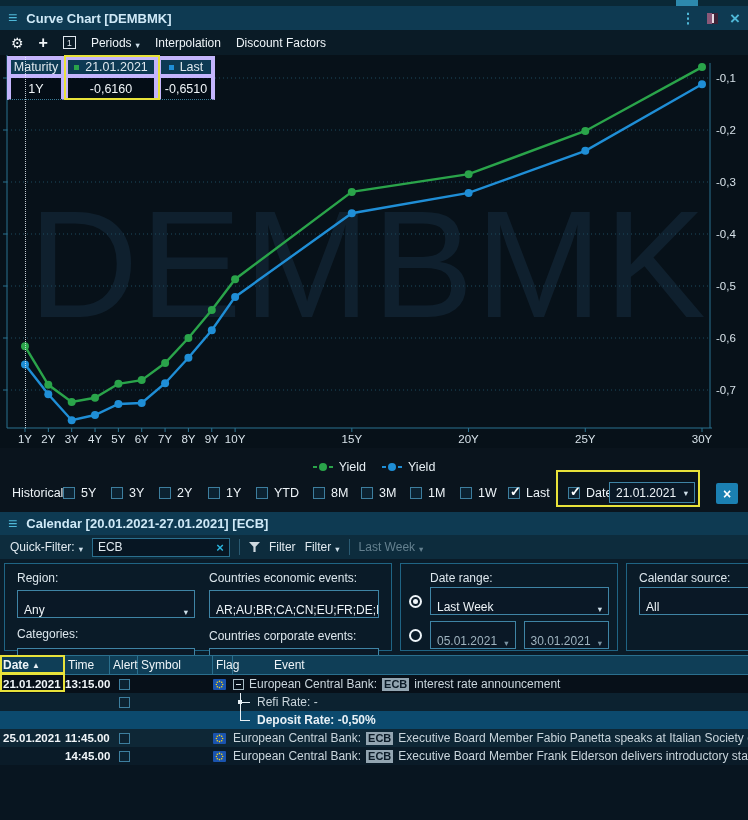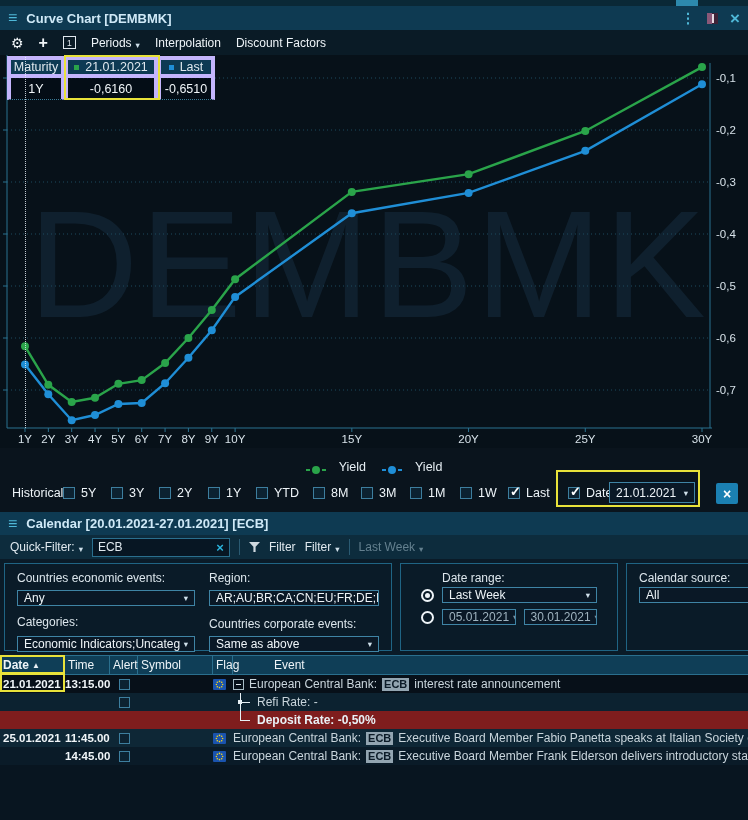--- a/index.html
+++ b/index.html
@@ -51,21 +51,21 @@
   .mt-row.head .mt-cell{background:#0d3a53;}
   .mt-row.vals .mt-cell{background:rgba(4,12,20,.6);border-top:none;border-bottom:1px dotted #3a7a96;
       margin-top:0;color:#f0f5f8;}
   .mt-c1{width:58px;}.mt-c2{width:94px;}.mt-c3{width:58px;}
   .sq{width:5px;height:5px;flex:none;}
   .yellow-box{border:2px solid #e8e23a;box-sizing:border-box;position:absolute;pointer-events:none;}
   .yb1{left:64px;top:0;width:96px;height:45px;z-index:6;}
 
   .legend{position:absolute;top:452px;left:0;width:748px;height:18px;display:flex;
       justify-content:center;align-items:center;gap:16px;font-size:12.5px;color:#e6eef3;}
-  .lg-item{display:flex;align-items:flex-end;gap:13px;}
+  .lg-item{display:flex;align-items:center;gap:6px;}
   .lg-marker{display:flex;align-items:center;gap:2px;}
   .lg-line{width:4px;height:2px;}
   .lg-dot{width:8px;height:8px;border-radius:50%;}
 
   .hist{position:absolute;top:474px;left:0;width:748px;height:27px;font-size:12.5px;color:#eef4f8;}
   .hist-label{position:absolute;left:12px;top:6px;}
   .hist-item{position:absolute;top:6px;display:flex;align-items:center;gap:6px;}
   .date-dd{position:absolute;left:609px;top:2px;width:86px;height:21px;}
   .yb2{left:556px;top:-10px;width:144px;height:37px;}
   .x-btn{position:absolute;left:716px;top:3px;width:22px;height:21px;background:#1b80b2;
@@ -82,42 +82,42 @@
   .clear-icon{color:#2ab4dc;font-weight:bold;font-size:13px;line-height:1;}
   .qf-disabled{color:#64808f;}
   .funnel-icon{display:flex;align-items:center;}
 
   .panels{position:absolute;top:47px;left:0;width:760px;height:96px;display:flex;gap:8px;
       padding:4px 0 4px 4px;box-sizing:border-box;background:#0a1b28;}
   .panel{border:1px solid #1f6484;box-sizing:border-box;padding:7px 12px;background:#0a1b28;}
   .p-left{width:392px;display:grid;grid-template-columns:178px 170px;column-gap:14px;row-gap:3px;
       align-content:start;}
   .p-label{font-size:12px;color:#dce6ec;height:16px;white-space:nowrap;overflow:hidden;}
-  .dd2{height:16px;}
-  .p-mid{width:218px;padding:7px 20px;}
+  .dd2{height:28px;align-items:flex-end;}
+  .p-mid{width:218px;padding:7px 8px;}
   .pm-row{display:flex;align-items:center;gap:8px;margin-bottom:6px;}
   .pm-label{margin-left:21px;}
   .radio{width:13px;height:13px;border:2px solid #eef4f8;border-radius:50%;box-sizing:border-box;
       position:relative;flex:none;}
   .radio.sel::after{content:"";position:absolute;inset:2px;background:#eef4f8;border-radius:50%;}
   .dd-gray{color:#9fb3bf;}
   .p-right{width:140px;}
 
   .cal-table{position:absolute;top:143px;left:0;width:748px;}
   .ct-head{display:flex;height:18px;background:#0f3e57;border-top:1px solid #2a6f8e;
       border-bottom:1px solid #2a6f8e;font-size:12px;align-items:center;color:#eef4f8;}
   .ct-head>div{border-right:1px solid #2a6f8e;height:100%;display:flex;align-items:center;
       padding-left:3px;box-sizing:border-box;}
   .ct-head>div:last-child{border-right:none;margin-left:38px;}
   .h-date{width:65px;font-weight:bold;gap:3px;}
   .h-time{width:45px;}.h-alert{width:28px;}.h-symbol{width:75px;}.h-flag{width:20px;}
   .h-event{flex:1;}
   .sort-icon{font-size:8px;color:#e8f0f5;}
   .ct-row{display:flex;height:18px;align-items:center;font-size:12px;}
-  .r1{background:#071019;}.r2{background:#0c2230;}.r3{background:#7f1d1d;}
+  .r1{background:#071019;}.r2{background:#0c2230;}.r3{background:#0c4a6e;}
   .r4{background:#0e2736;}.r5{background:#0a1b28;}
   .cell-date{width:65px;font-weight:bold;font-size:11.5px;padding-left:3px;box-sizing:border-box;color:#f0f5f8;}
   .cell-time{width:45px;font-weight:bold;font-size:11.5px;color:#f0f5f8;}
   .cell-alert{width:28px;display:flex;justify-content:center;}
   .cell-alert .cb{width:11px;height:11px;}
   .cell-symbol{width:75px;}
   .cell-flag{width:20px;display:flex;align-items:center;}
   .cell-event{flex:1;display:flex;align-items:center;gap:5px;overflow:hidden;white-space:nowrap;
       color:#c9d5dc;height:100%;}
   .expander{width:11px;height:11px;border:1px solid #a8bcc6;position:relative;flex:none;box-sizing:border-box;}
@@ -368,22 +368,22 @@
       </span>
       <span class="vsep"></span>
       <span class="tb-item qf-disabled">
         <span>Last Week</span>
         <span class="caret" style="color:#64808f">▾</span>
       </span>
     </div>
 
     <div class="panels">
       <div class="panel p-left">
+        <div class="p-label">Region:</div>
         <div class="p-label">Countries economic events:</div>
-        <div class="p-label">Region:</div>
         <div class="dd dd2">
           <span>Any</span>
           <span class="caret">▾</span>
         </div>
         <div class="dd dd2">
           <span>AR;AU;BR;CA;CN;EU;FR;DE;IN;</span>
 
         </div>
         <div class="p-label" style="margin-top:6px">Categories:</div>
         <div class="p-label" style="margin-top:8px">Countries corporate events:</div>

